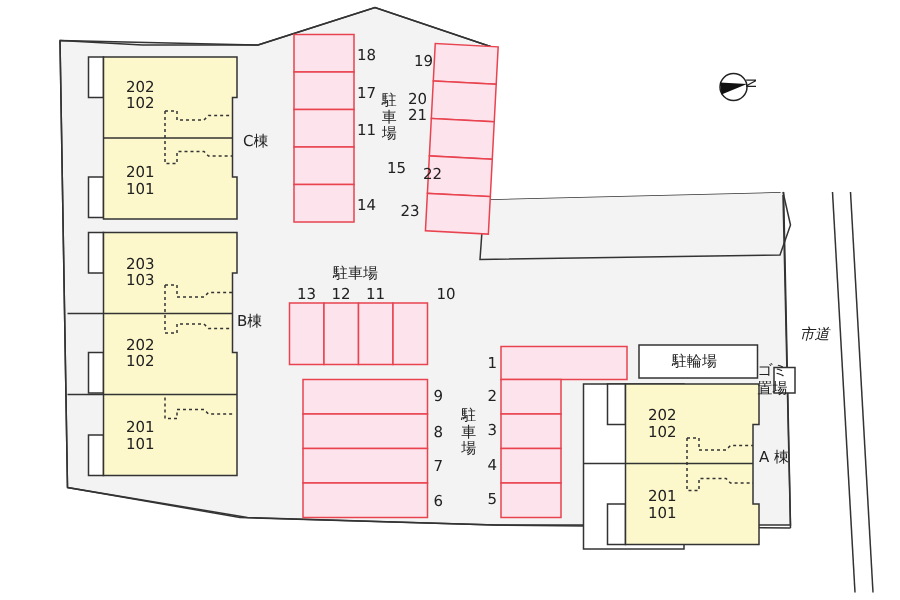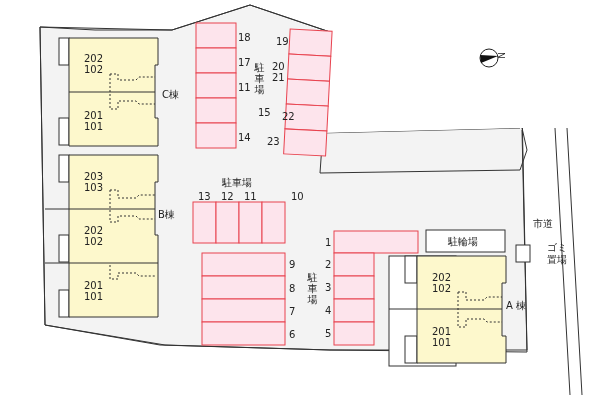--- a/index.html
+++ b/index.html
@@ -137,15 +137,15 @@
 <div class="lbl" style="left:289px;top:329px;">6</div>
 <div class="vlbl" style="left:307px;top:272px;">駐車場</div>
 
 <div class="lbl" style="left:325px;top:237px;">1</div>
 <div class="lbl" style="left:325px;top:259px;">2</div>
 <div class="lbl" style="left:325px;top:282px;">3</div>
 <div class="lbl" style="left:325px;top:305px;">4</div>
 <div class="lbl" style="left:325px;top:328px;">5</div>
 
 <div class="lbl" style="left:448px;top:236px;">駐輪場</div>
-<div class="lbl" style="left:533px;top:218px;">市道</div>
-<div class="lbl" style="left:547px;top:242px;font-size:10px;line-height:12px;width:22px;white-space:normal;word-break:break-all;">ゴミ置場</div>
+<div class="lbl" style="left:533px;top:218px;font-style:italic;">市道</div>
+<div class="lbl" style="left:505px;top:242px;font-size:10px;line-height:12px;width:22px;white-space:normal;word-break:break-all;">ゴミ置場</div>
 <div class="lbl" style="left:499px;top:50px;font-size:9px;transform:rotate(-90deg);">N</div>
 
 </body></html>

